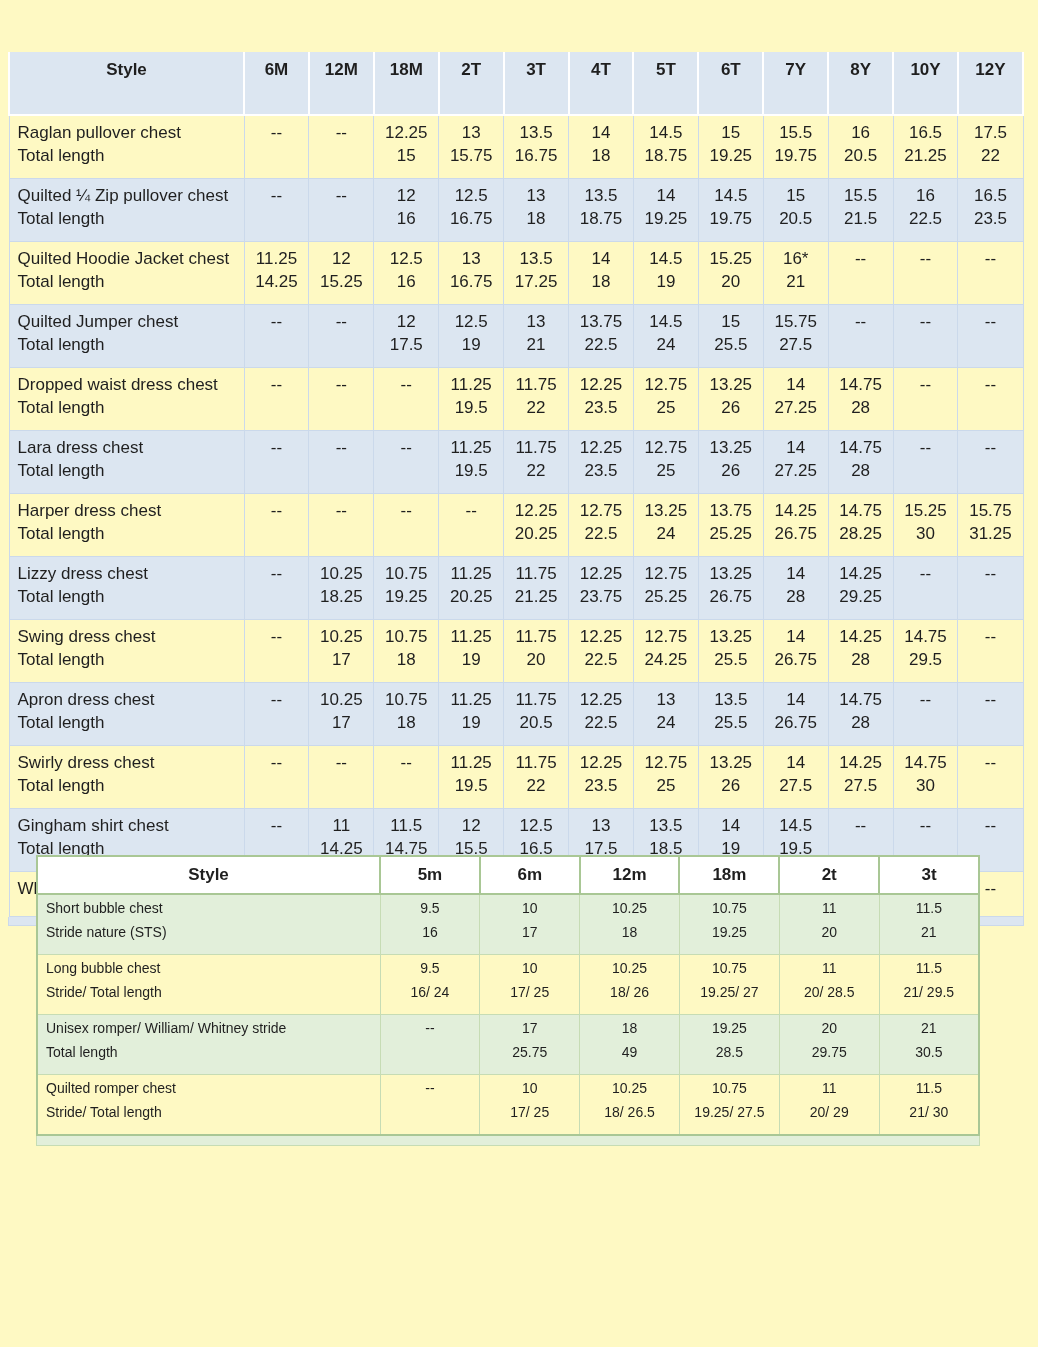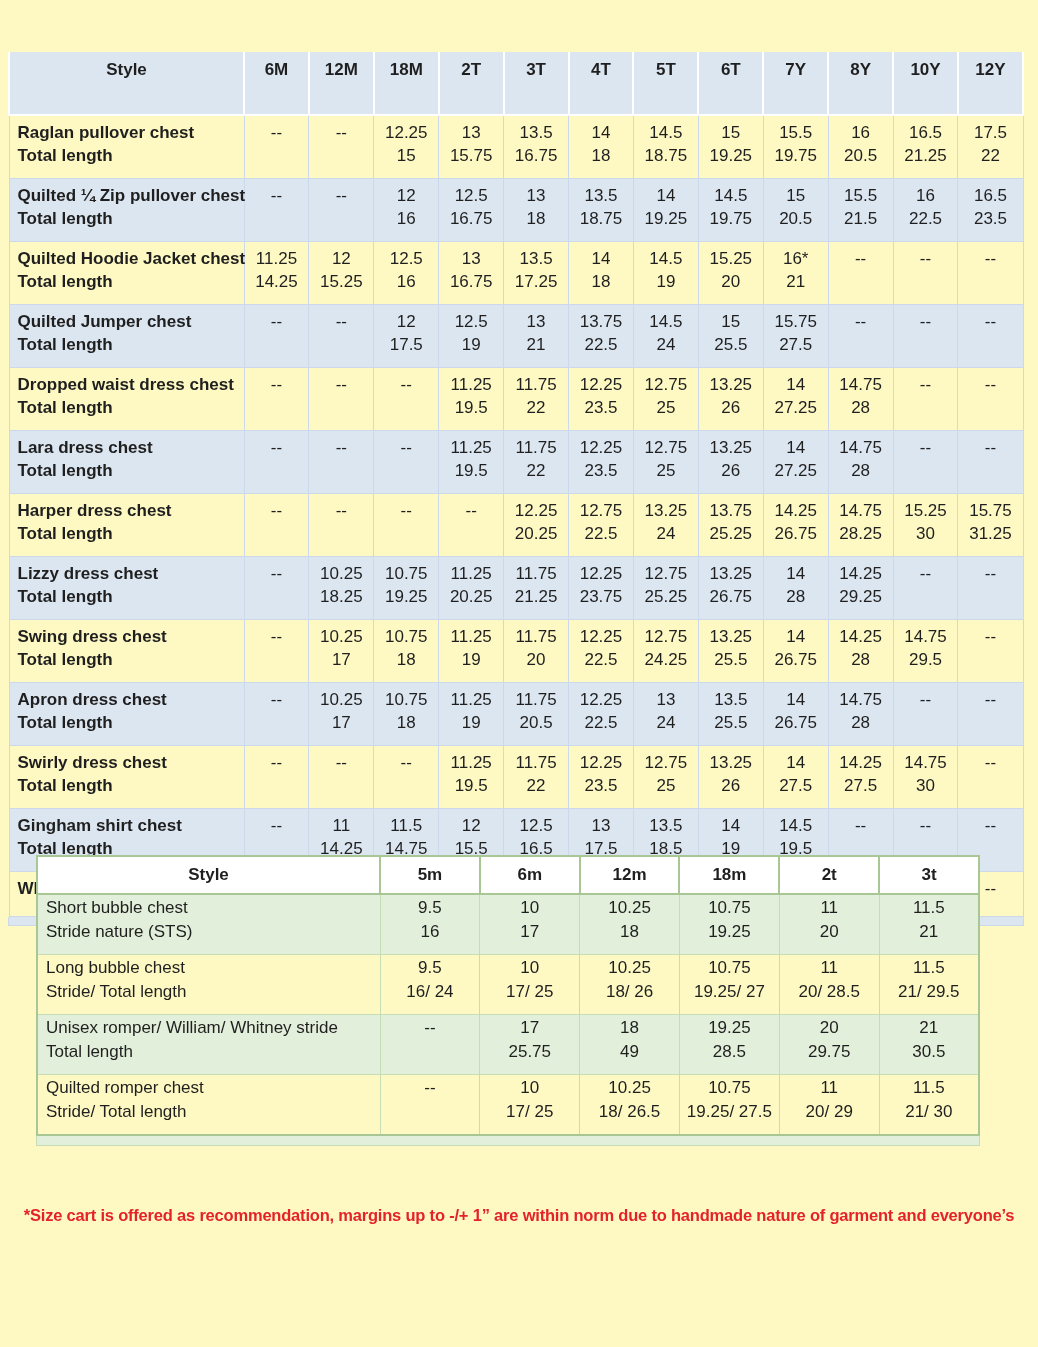--- a/index.html
+++ b/index.html
@@ -34,21 +34,21 @@
   .t1 td {
     border: 1px solid var(--table1-border, #cbd9eb);
     font-size: 17px;
     line-height: 23px;
     height: 56px;
     vertical-align: top;
     padding-top: 5px;
     text-align: center;
   }
   .t1 td.lbl { text-align: left; padding-left: 8px; }
-  .t1 td.lbl div { white-space: nowrap; font-weight: bold; }
+  .t1 td.lbl div { white-space: nowrap; }
   .t1 tbody tr:nth-child(even) td { background: var(--table1-band, #dce6f1); }
   .t1 tbody tr:last-child td { height: 38px; }
   .strip1 {
     height: 8px;
     background: var(--table1-band, #dce6f1);
     border: 1px solid var(--table1-border, #cbd9eb);
     border-top: none;
   }
 
   
@@ -57,21 +57,21 @@
     background: #ffffff;
     border: 2px solid var(--table2-border, #a9c795);
     font-weight: bold;
     font-size: 17px;
     height: 34px;
     text-align: center;
     vertical-align: middle;
   }
   .t2 td {
     border: 1px solid var(--table2-border-light, #c6dcb4);
-    font-size: 17px;
+    font-size: 14px;
     line-height: 24px;
     height: 57px;
     vertical-align: top;
     text-align: center;
   }
   .t2 td.lbl { text-align: left; padding-left: 8px; }
   .t2 td.lbl div { white-space: nowrap; }
   .t2 tbody tr:nth-child(odd) td { background: var(--table2-band, #e2efda); }
   .strip2 {
     height: 9px;
@@ -927,16 +927,15 @@
               <div>11.5</div>
               <div>21/ 30</div>
             </td>
           </tr>
         </tbody>
     </table>
     <div class="strip2"></div>
   </div>
 
   <div class="note">
-    <div>*Size cart is offered as recommendation, margins up to -/+ 1” are within norm due to handmade nature of garment and everyone’s</div>
   </div>
 
 </div>
 
 </body></html>

